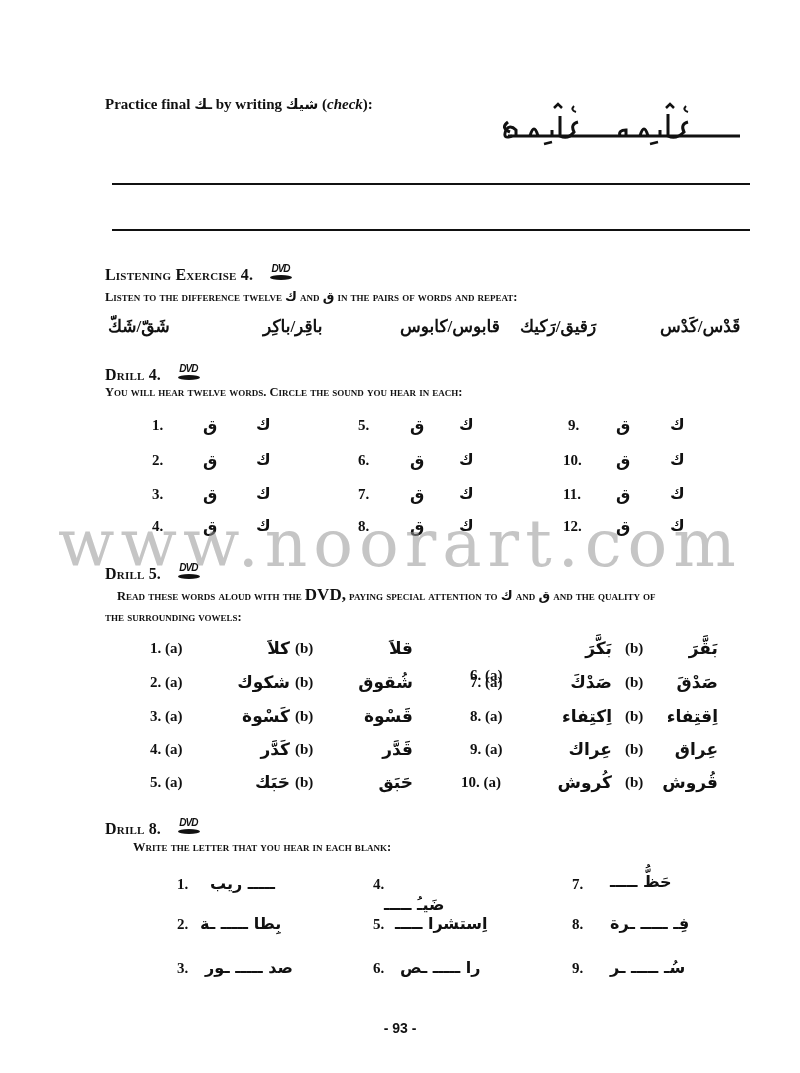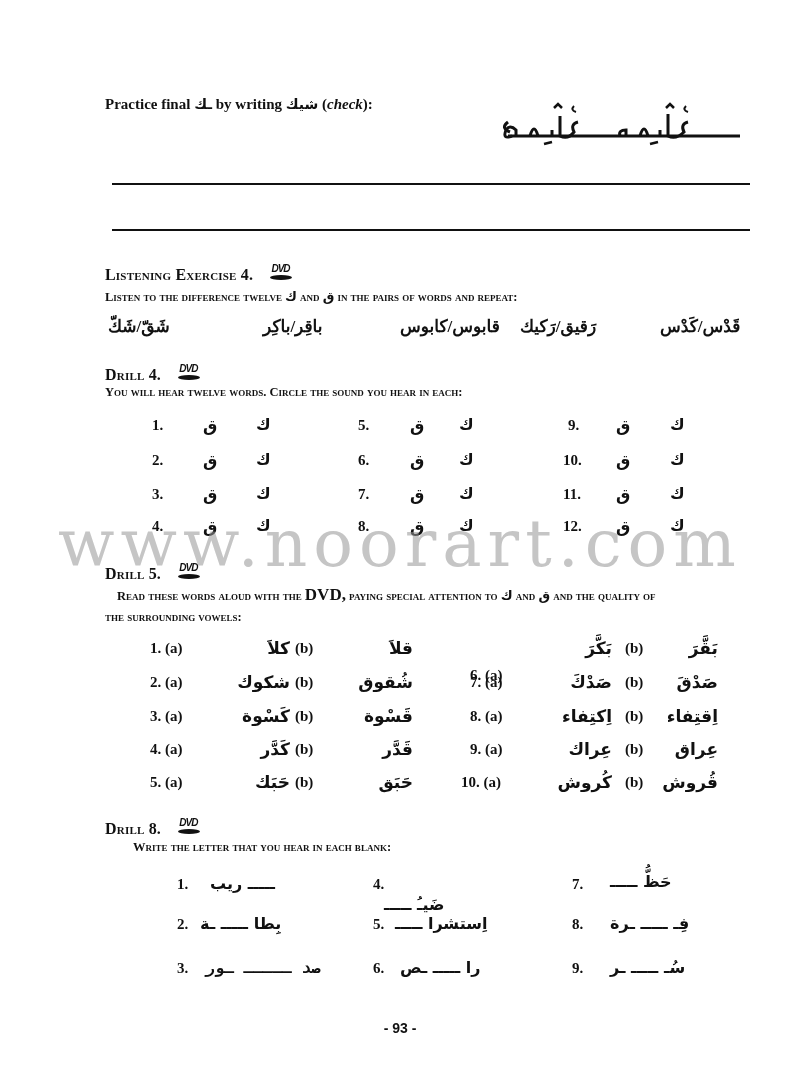--- a/index.html
+++ b/index.html
@@ -194,21 +194,21 @@
   <span>Drill 8.</span>
   <span class="dvd"><span class="t">DVD</span><span class="disc"></span></span>
 </div>
 <div class="abs sc-sub" style="left:105px; top:840px;margin-left:28px;">Write the letter that you hear in each blank:</div>
 
 <div class="d6-num" style="left:177px; top:876px;">1.</div>
 <div class="d6-ar" style="left:210px; top:874px;">ـــــ ريب</div>
 <div class="d6-num" style="left:177px; top:916px;">2.</div>
 <div class="d6-ar" style="left:200px; top:914px;">بِطا ـــــ ـة</div>
 <div class="d6-num" style="left:177px; top:960px;">3.</div>
-<div class="d6-ar" style="left:205px; top:958px;font-family:Liberation Mono, monospace;">صد ـــــ ـور</div>
+<div class="d6-ar" style="left:205px; top:958px;">صد ـــــ ـور</div>
 
 <div class="d6-num" style="left:373px; top:876px;">4.</div>
 <div class="d6-ar" style="left:384px; top:874px;margin-top:21px;">ضَيـُ ـــــ</div>
 <div class="d6-num" style="left:373px; top:916px;">5.</div>
 <div class="d6-ar" style="left:395px; top:914px;">اِستشرا ـــــ</div>
 <div class="d6-num" style="left:373px; top:960px;">6.</div>
 <div class="d6-ar" style="left:400px; top:958px;">را ـــــ ـص</div>
 
 <div class="d6-num" style="left:572px; top:876px;">7.</div>
 <div class="d6-ar" style="left:610px; top:872px;">حَظُّ ـــــ</div>

